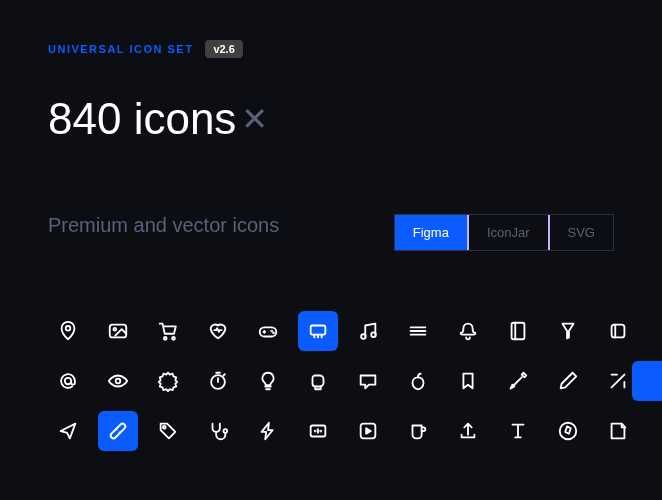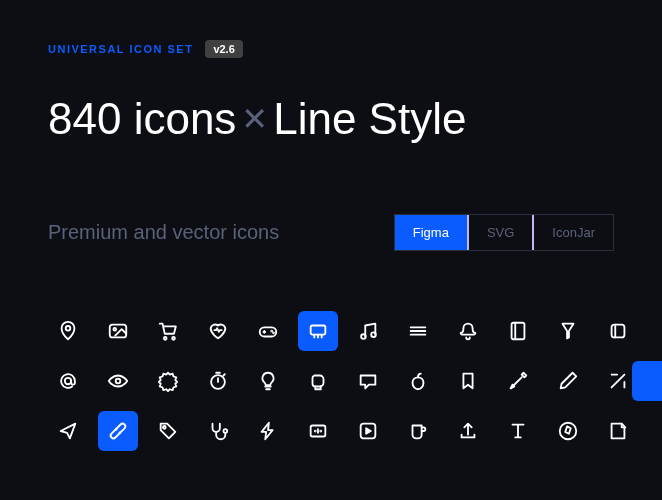--- a/index.html
+++ b/index.html
@@ -52,21 +52,21 @@
       color: #5a6178;
       font-weight: 300;
     }
     .title-style {
       font-size: 44px;
       font-weight: 400;
       color: #fff;
     }
     .subtitle-row {
       display: flex;
-      align-items: center;
+      align-items: flex-start;
       justify-content: space-between;
       margin-bottom: 60px;
     }
     .subtitle {
       color: #5a6178;
       font-size: 20px;
       font-weight: 400;
     }
     .tabs {
       display: flex;
@@ -126,29 +126,28 @@
 <body>
 
 <div class="header-row">
   <span class="brand-label">UNIVERSAL ICON SET</span>
   <span class="version-badge">v2.6</span>
 </div>
 
 <div class="title-row">
   <span class="title-count">840 icons</span>
   <span class="title-x">✕</span>
-  <span class="title-style">Line Style</span>
 </div>
 
 <div class="subtitle-row">
   <span class="subtitle">Premium and vector icons</span>
   <div class="tabs">
     <div class="tab active">Figma</div>
+    <div class="tab">IconJar</div>
     <div class="tab">SVG</div>
-    <div class="tab">IconJar</div>
   </div>
 </div>
 
 <div class="icon-grid">
 
   <div class="icon-cell">
       <svg viewBox="0 0 24 24">
         <path d="M12 21s-7-6-7-12a7 7 0 0 1 14 0c0 6-7 12-7 12z"></path>
         <circle cx="12" cy="9" r="2.5"></circle>
       </svg>

